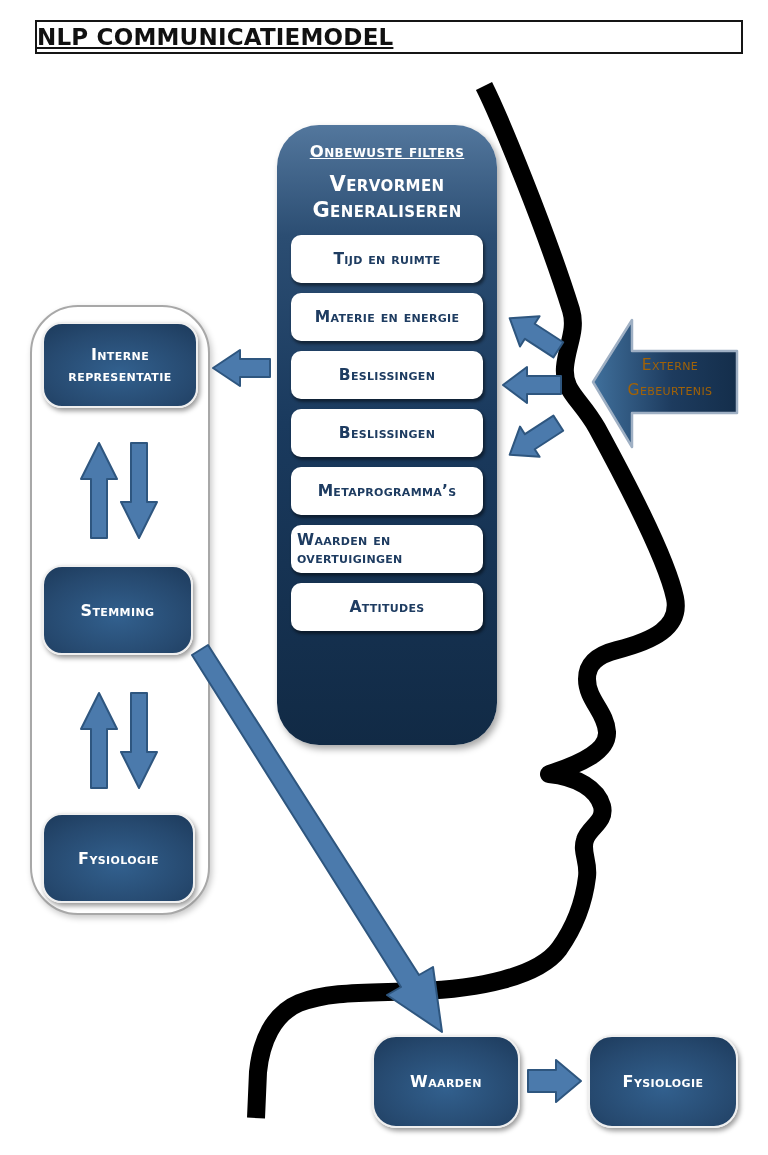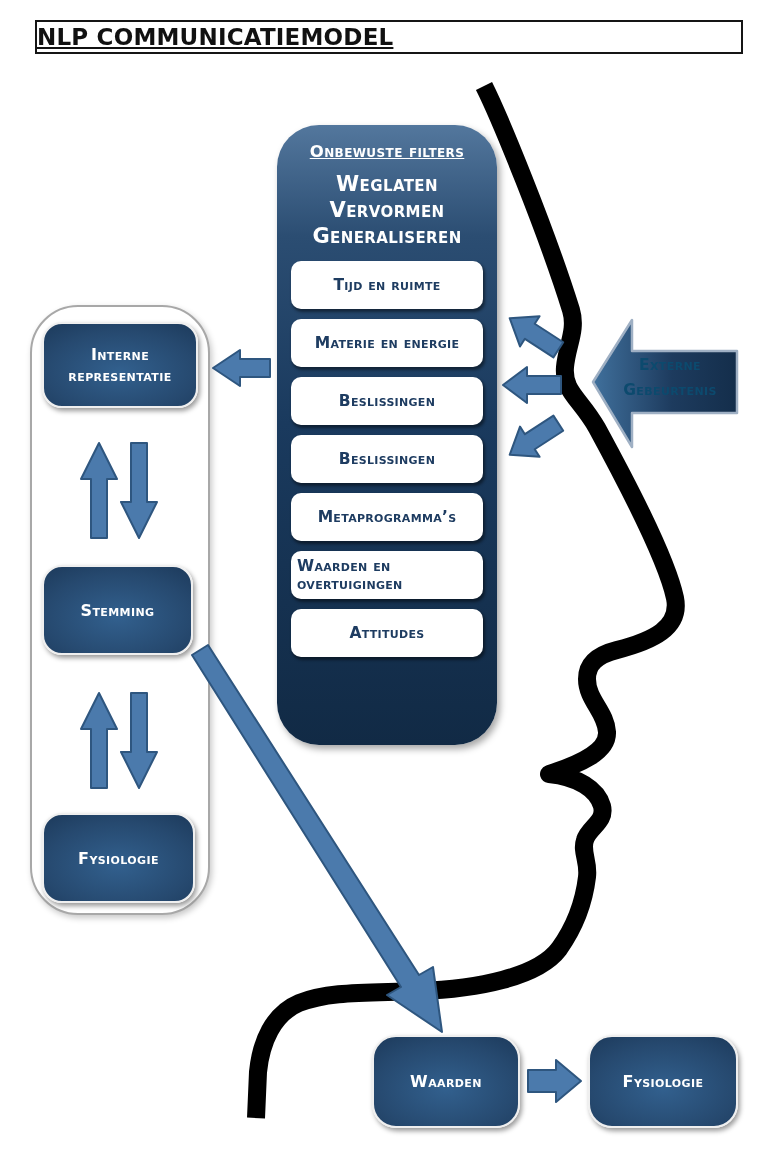--- a/index.html
+++ b/index.html
@@ -59,21 +59,21 @@
     box-sizing:border-box;padding:0 8px;
   }
   .box-interne{left:42px;top:322px;width:156px;height:86px;}
   .box-stemming{left:42px;top:565px;width:151px;height:90px;}
   .box-fysiologie{left:42px;top:813px;width:153px;height:90px;}
   .box-gedrag{left:372px;top:1035px;width:148px;height:93px;border-radius:24px;}
   .box-resultaten{left:588px;top:1035px;width:150px;height:93px;border-radius:24px;}
 
   .externe-label{
     position:absolute;left:596px;top:353px;width:148px;z-index:4;
-    color:#0c4a6e;font-weight:bold;font-variant:small-caps;font-size:15.5px;
+    color:#a16207;font-weight:normal;font-variant:small-caps;font-size:15.5px;
     line-height:25px;text-align:center;letter-spacing:0.4px;
   }
 </style>
 </head>
 <body>
 
 <div class="canvas">
 
   <svg class="layer z1" viewBox="0 0 768 1155">
     <path d="M 484 86
@@ -97,21 +97,20 @@
 
   <div class="title-bar">
     <span>NLP COMMUNICATIEMODEL</span>
   </div>
 
   <div class="loop-container"></div>
 
   <div class="filters-panel">
     <div class="panel-header">Onbewuste filters</div>
     <div class="panel-processes">
-      <div>Weglaten</div>
       <div>Vervormen</div>
       <div>Generaliseren</div>
     </div>
     <div class="filter-list">
       <div class="filter-box">Tijd en ruimte</div>
       <div class="filter-box">Materie en energie</div>
       <div class="filter-box">Beslissingen</div>
       <div class="filter-box">Beslissingen</div>
       <div class="filter-box">Metaprogramma’s</div>
       <div class="filter-box">Waarden en overtuigingen</div>

